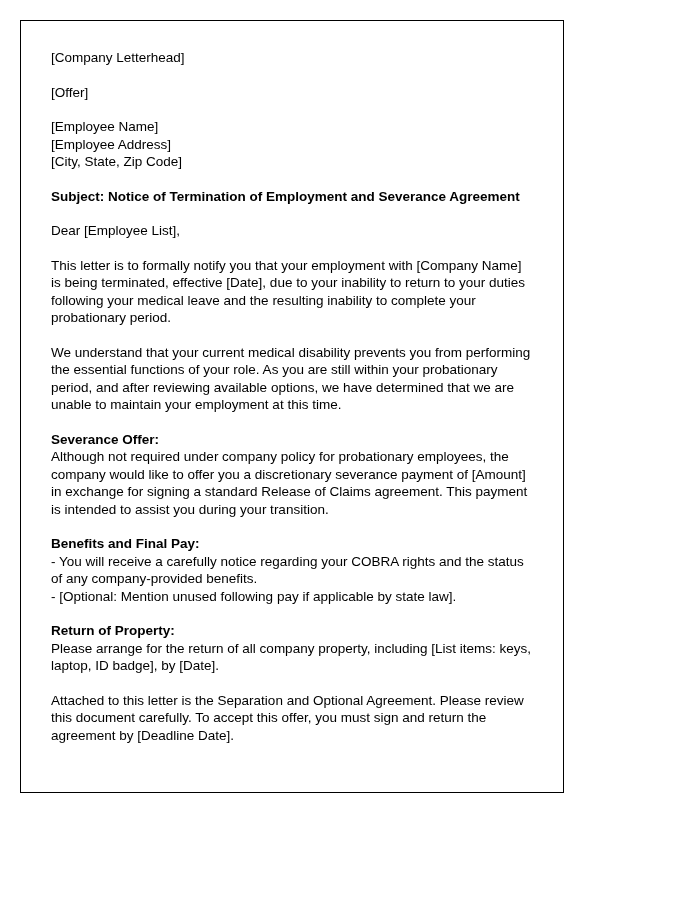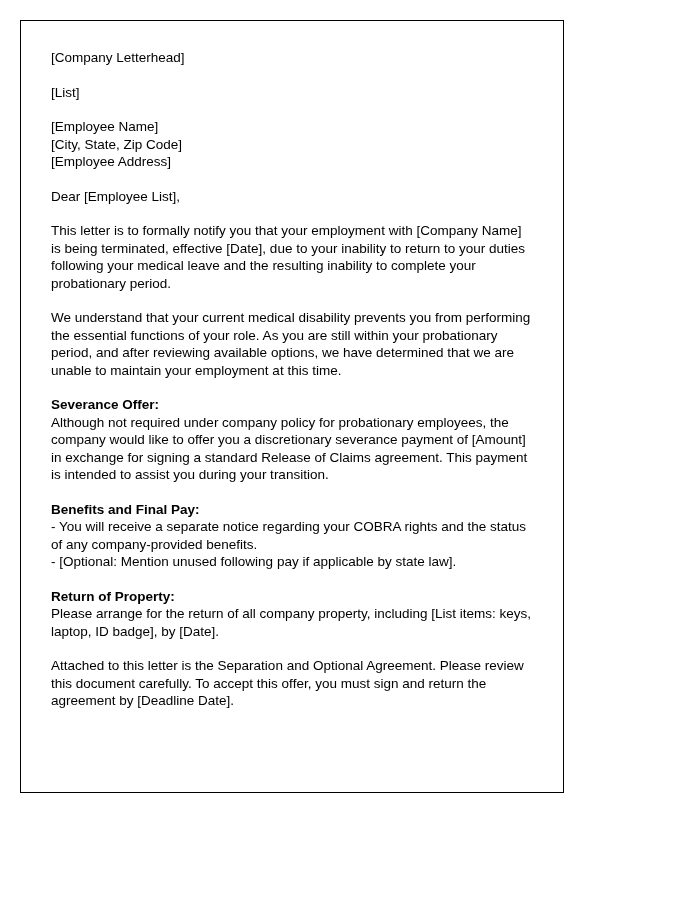--- a/index.html
+++ b/index.html
@@ -38,43 +38,44 @@
     display: block;
   }
 </style>
 </head>
 <body>
 
 <div class="page">
 
   <div class="block">[Company Letterhead]</div>
 
-  <div class="block">[List]</div>
+  <div class="block">[Offer]</div>
 
   <div class="block">
     <span class="line">[Employee Name]</span>
+    <span class="line">[Employee Address]</span>
     <span class="line">[City, State, Zip Code]</span>
-    <span class="line">[Employee Address]</span>
   </div>
 
+  <div class="block bold">Subject: Notice of Termination of Employment and Severance Agreement</div>
 
   <div class="block">Dear [Employee List],</div>
 
   <div class="block">This letter is to formally notify you that your employment with [Company Name] is being terminated, effective [Date], due to your inability to return to your duties following your medical leave and the resulting inability to complete your probationary period.</div>
 
   <div class="block">We understand that your current medical disability prevents you from performing the essential functions of your role. As you are still within your probationary period, and after reviewing available options, we have determined that we are unable to maintain your employment at this time.</div>
 
   <div class="block">
     <span class="line bold">Severance Offer:</span>
     <span>Although not required under company policy for probationary employees, the company would like to offer you a discretionary severance payment of [Amount] in exchange for signing a standard Release of Claims agreement. This payment is intended to assist you during your transition.</span>
   </div>
 
   <div class="block">
     <span class="line bold">Benefits and Final Pay:</span>
-    <span class="line">- You will receive a separate notice regarding your COBRA rights and the status of any company-provided benefits.</span>
+    <span class="line">- You will receive a carefully notice regarding your COBRA rights and the status of any company-provided benefits.</span>
     <span class="line">- [Optional: Mention unused following pay if applicable by state law].</span>
   </div>
 
   <div class="block">
     <span class="line bold">Return of Property:</span>
     <span>Please arrange for the return of all company property, including [List items: keys, laptop, ID badge], by [Date].</span>
   </div>
 
   <div class="block">Attached to this letter is the Separation and Optional Agreement. Please review this document carefully. To accept this offer, you must sign and return the agreement by [Deadline Date].</div>
 

